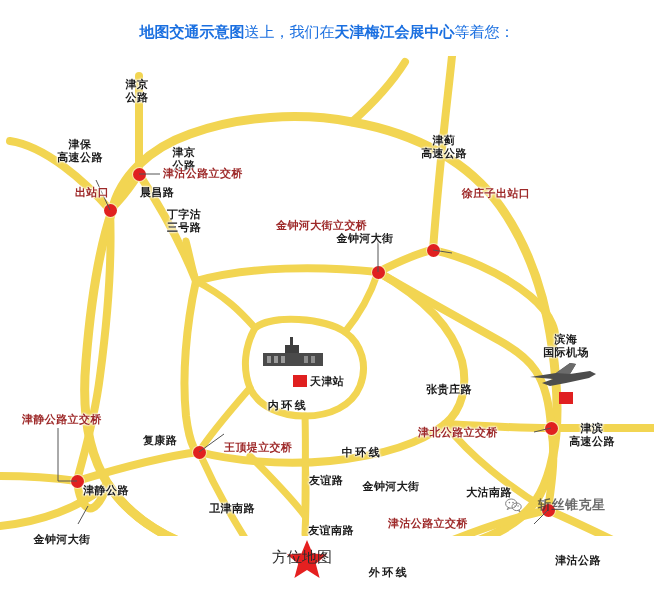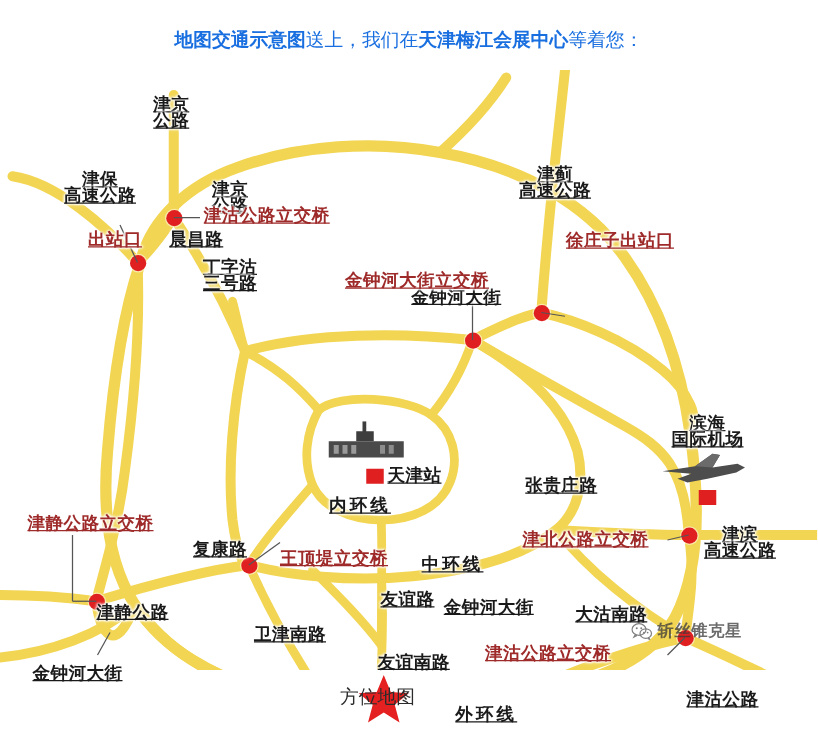--- a/index.html
+++ b/index.html
@@ -41,28 +41,27 @@
     height: 480px;
   }
   #road-svg {
     position: absolute;
     left: 0;
     top: 0;
   }
   
   .lbl {
     position: absolute;
-    font-size: 14px;
+    font-size: 11px;
     line-height: 13px;
     font-weight: bold;
     white-space: pre;
     color: #1a1a1a;
     letter-spacing: 0.4px;
     text-shadow: 0 0 2px #fff, 0 0 3px #fff, 1px 0 2px #fff, -1px 0 2px #fff;
-    text-decoration: underline;
   }
   .lbl.maroon {
     color: #9e2a2a;
   }
   .lbl.c {
     text-align: center;
     transform: translateX(-50%);
   }
   .lbl.ring {
     letter-spacing: 2.5px;
@@ -101,21 +100,21 @@
     font-size: 15px;
     color: #2b2b2b;
   }
   
   #watermark {
     position: absolute;
     left: 505px;
     top: 496px;
     display: flex;
     align-items: center;
-    gap: 4px;
+    gap: 16px;
     opacity: .75;
   }
   #watermark .wm-text {
     font-size: 13px;
     font-weight: bold;
     color: #3a3a3a;
     letter-spacing: .5px;
   }
 </style>
 </head>
@@ -282,21 +281,21 @@
     <div class="lbl c" style="left:365px; top:176px;">金钟河大街</div>
     <div class="lbl c" style="left:566px; top:277px;">滨海
 国际机场</div>
     <div class="lbl c" style="left:449px; top:327px;">张贵庄路</div>
     <div class="lbl c" style="left:592px; top:366px;">津滨
 高速公路</div>
     <div class="lbl" style="left:310px; top:319px;">天津站</div>
     <div class="lbl c ring" style="left:288px; top:343px;">内环线</div>
     <div class="lbl c ring" style="left:362px; top:390px;">中环线</div>
     <div class="lbl c ring" style="left:389px; top:510px;">外环线</div>
-    <div class="lbl c" style="left:176px; top:378px;">复康路</div>
+    <div class="lbl c" style="left:160px; top:378px;">复康路</div>
     <div class="lbl c" style="left:106px; top:428px;">津静公路</div>
     <div class="lbl c" style="left:62px;  top:477px;">金钟河大街</div>
     <div class="lbl c" style="left:232px; top:446px;">卫津南路</div>
     <div class="lbl c" style="left:311px; top:418px;margin-left:15px;">友谊路</div>
     <div class="lbl c" style="left:391px; top:424px;">金钟河大街</div>
     <div class="lbl c" style="left:331px; top:468px;">友谊南路</div>
     <div class="lbl c" style="left:489px; top:430px;">大沽南路</div>
     <div class="lbl c" style="left:578px; top:498px;">津沽公路</div>
 
     <div class="lbl maroon" style="left:163px; top:111px;">津沽公路立交桥</div>

